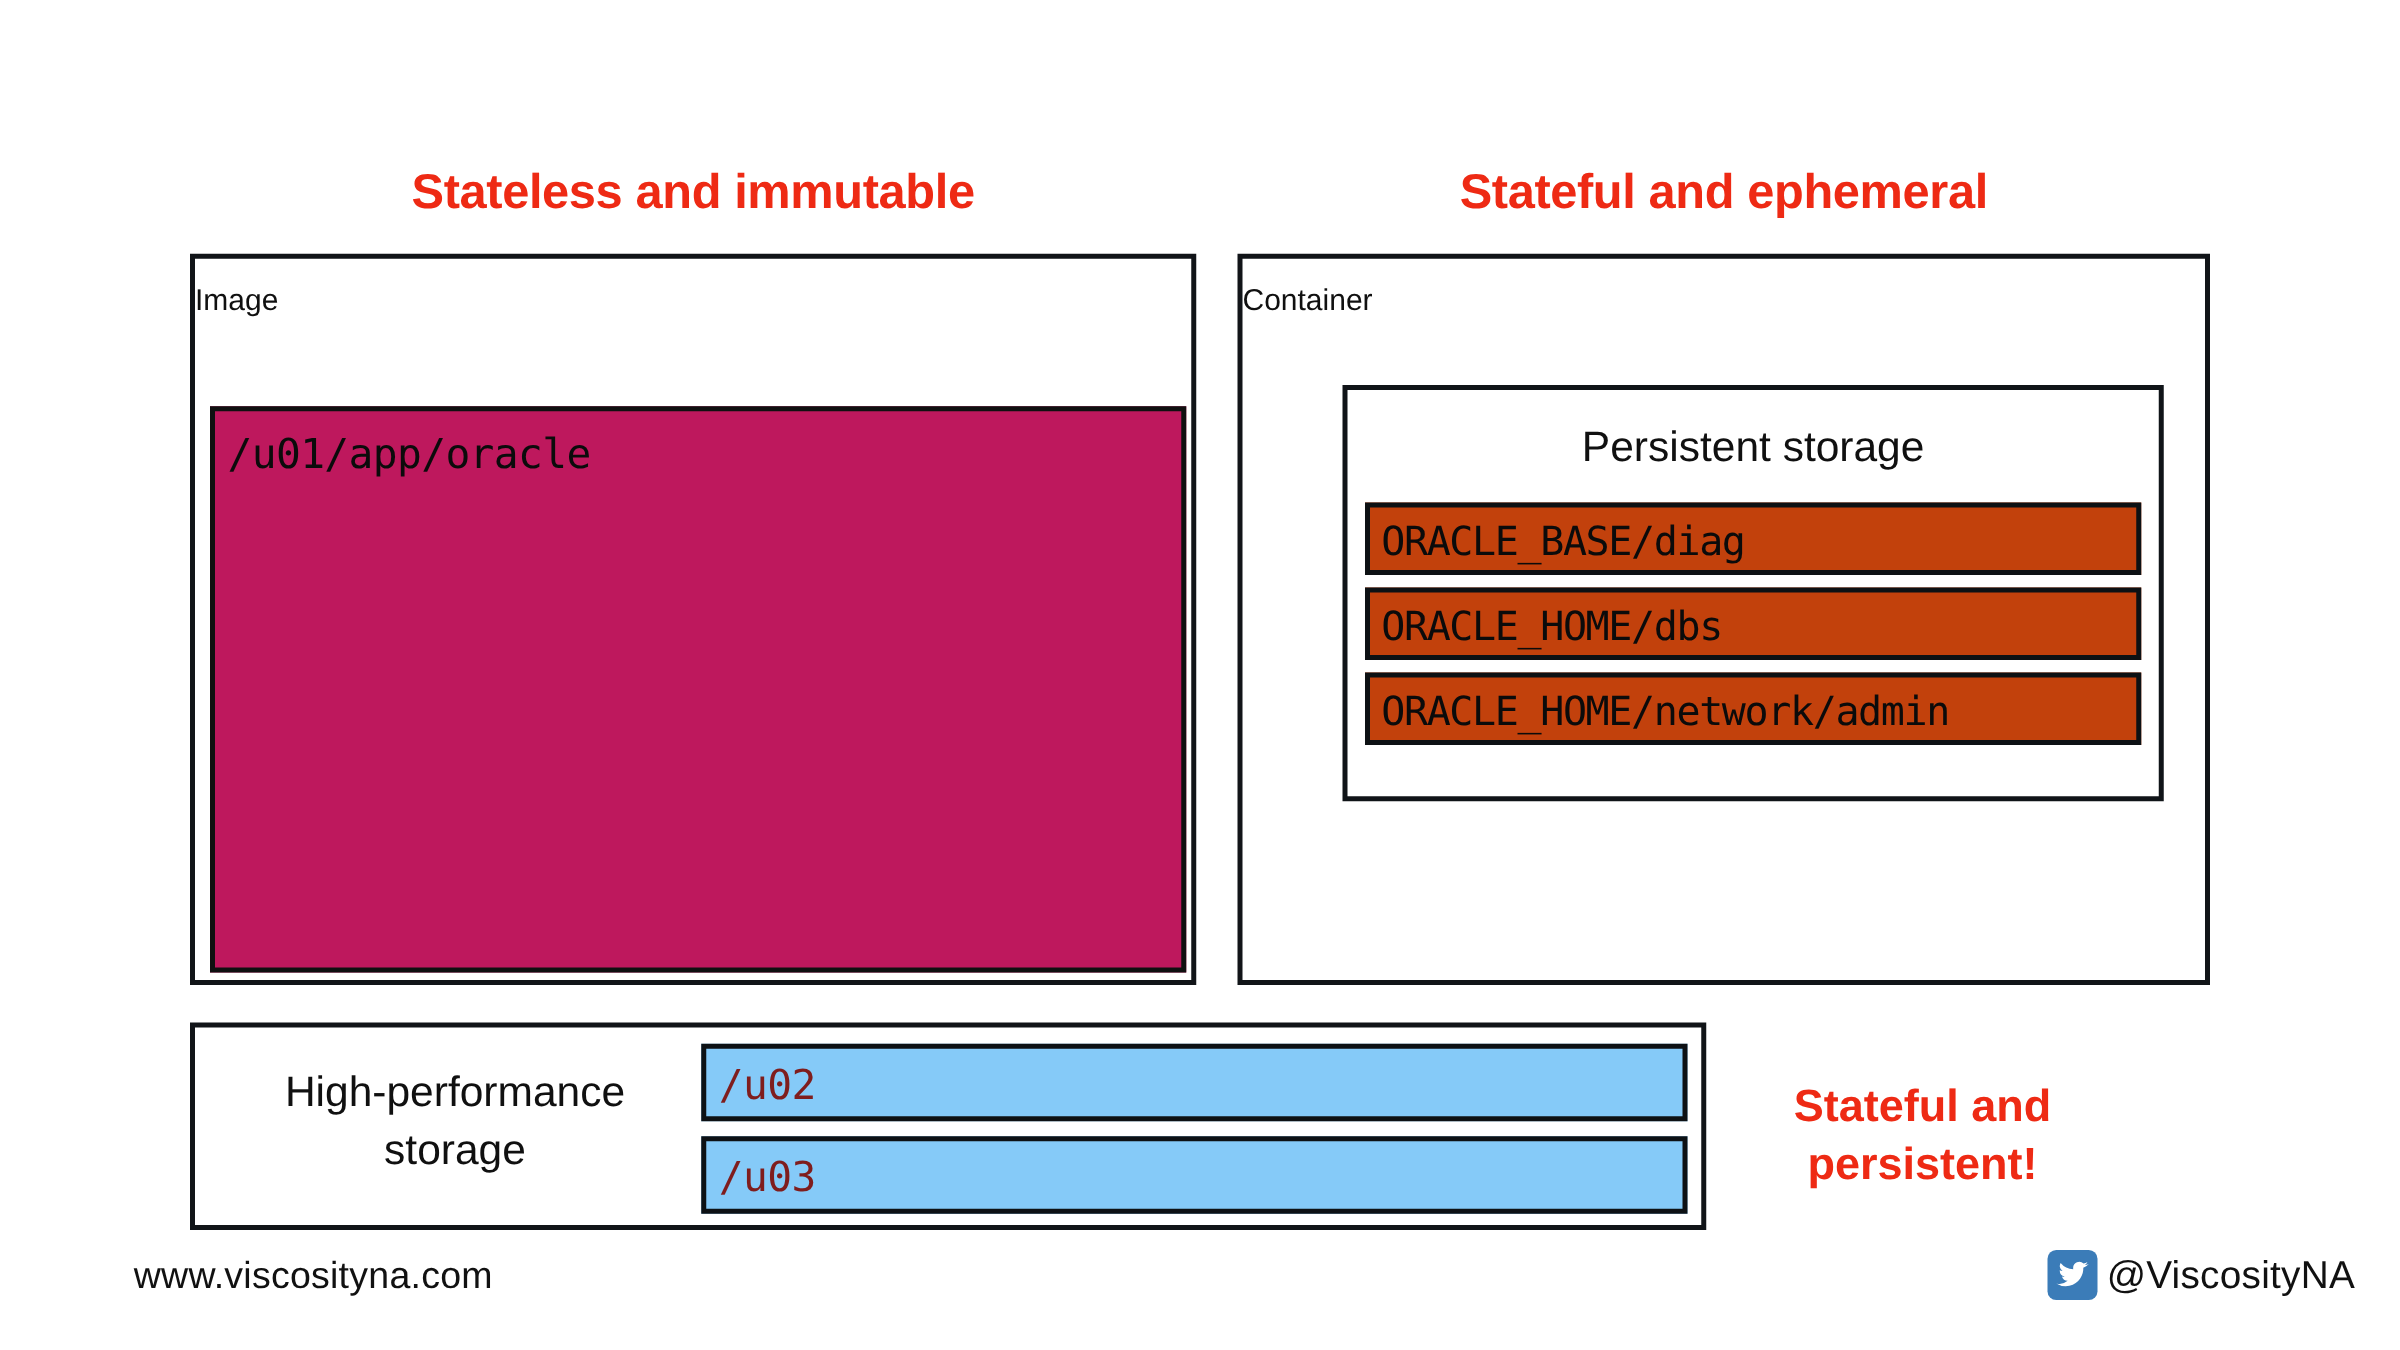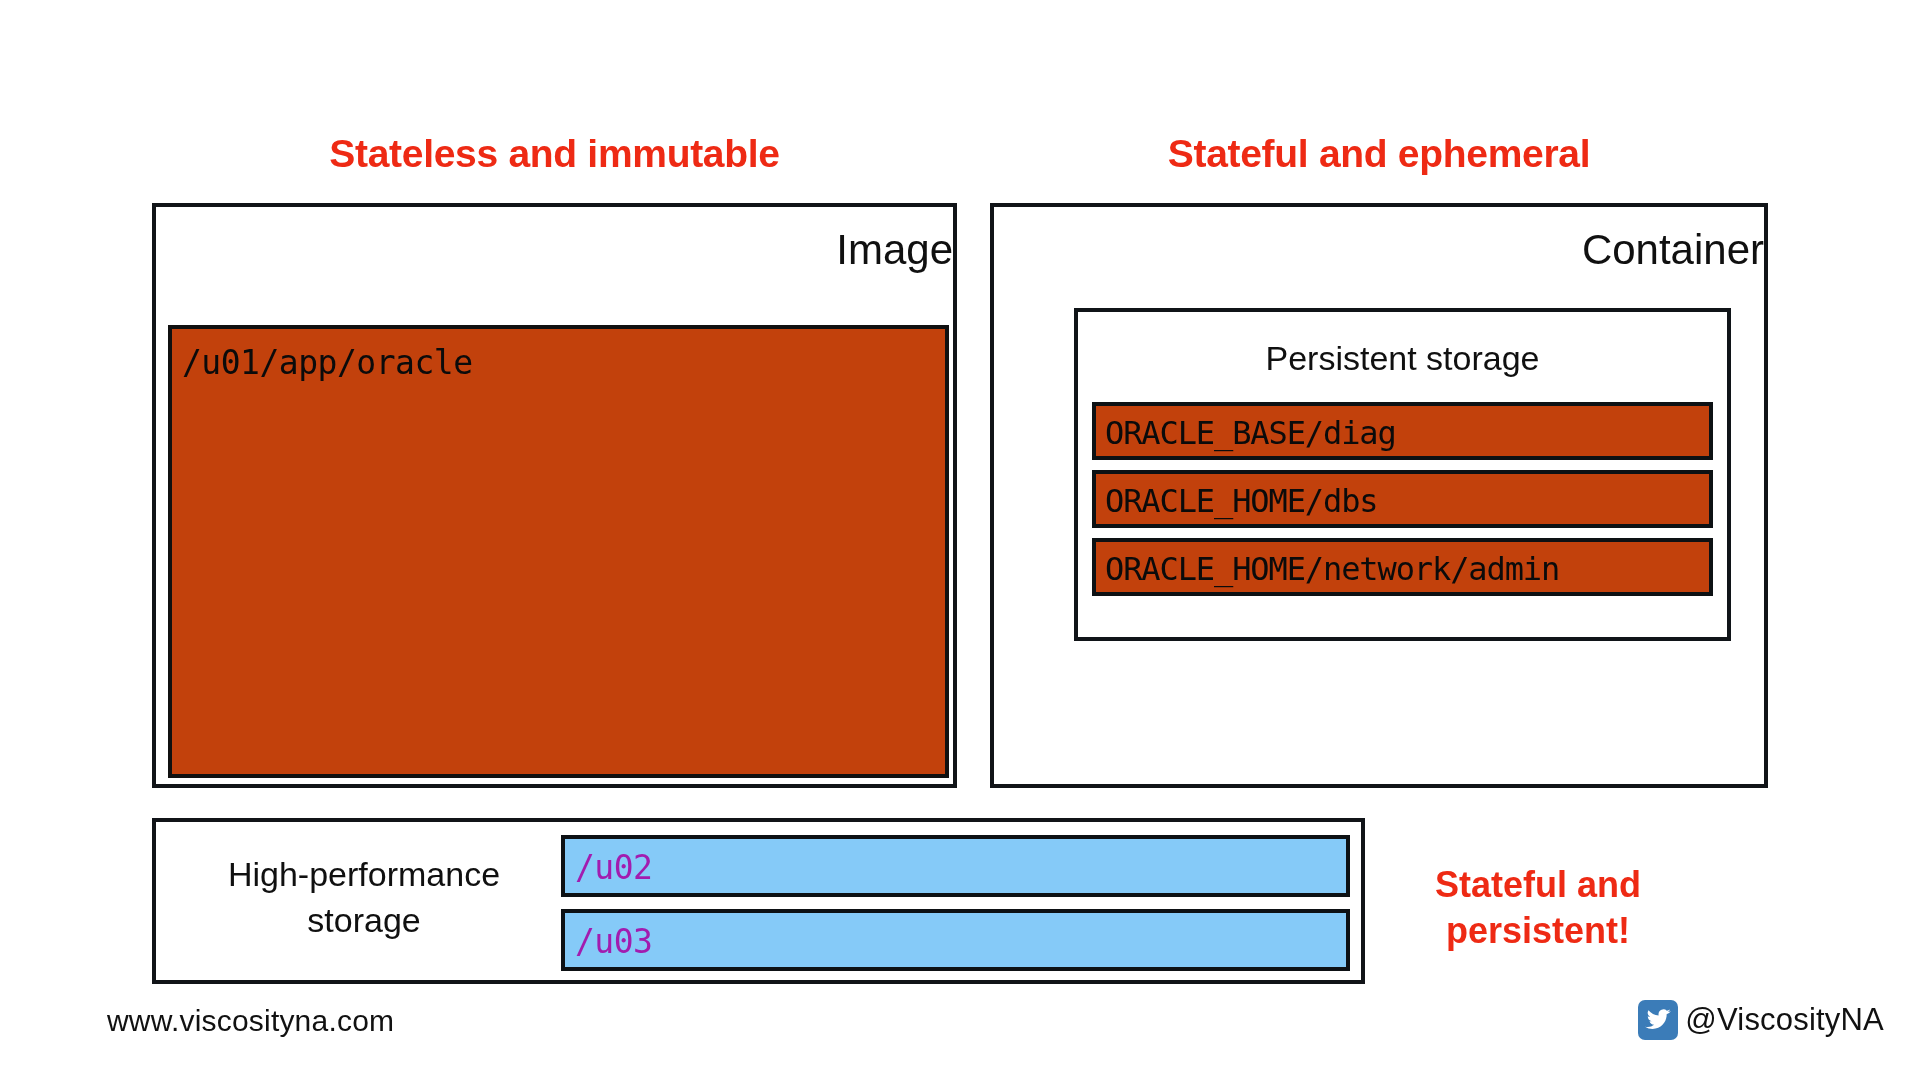--- a/index.html
+++ b/index.html
@@ -56,37 +56,37 @@
     border: 4px solid #111418;
     box-sizing: border-box;
   }
   #image-frame     { left: 152px; top: 203px; width: 805px; height: 585px; }
   #container-frame { left: 990px; top: 203px; width: 778px; height: 585px; }
   #hp-frame        { left: 152px; top: 818px; width: 1213px; height: 166px; padding-left: 46px; }
 
   .frame-title {
     position: absolute;
     left: 0; right: 0;
-    text-align: right;
-    font-size: 42px;
+    text-align: left;
+    font-size: 24px;
     color: #101010;
     font-weight: normal;
     line-height: 1;
   }
   #image-title     { top: 22px; }
   #container-title { top: 22px; }
 
   
   #oracle-base-box {
     position: absolute;
     left: 12px;
     top: 118px;
     width: 781px;
     height: 453px;
-    background: #c2410c;
+    background: #be185d;
     border: 4px solid #101010;
     box-sizing: border-box;
   }
   #oracle-base-box .path-text {
     position: absolute;
     left: 10px;
     top: 14px;
     font-family: "DejaVu Sans Mono", monospace;
     font-size: 33px;
     color: #0b0b0b;
@@ -166,21 +166,21 @@
     margin-bottom: 12px;
   }
   #hp-vol-list .hp-box:last-child { margin-bottom: 0; }
   #hp-vol-list .hp-box .vol-label {
     position: absolute;
     left: 10px;
     top: 9px;
     font-family: "DejaVu Sans Mono", monospace;
     font-size: 33px;
     letter-spacing: -0.5px;
-    color: #a21caf;
+    color: #7f1d1d;
     white-space: nowrap;
   }
 
   
   #footer-url {
     position: absolute;
     left: 107px;
     top: 1004px;
     font-size: 30px;
     color: #111111;

